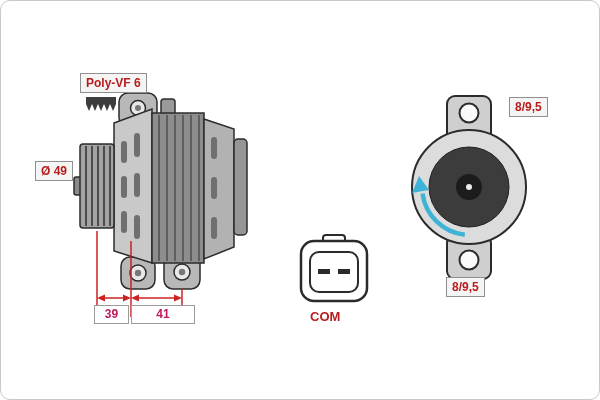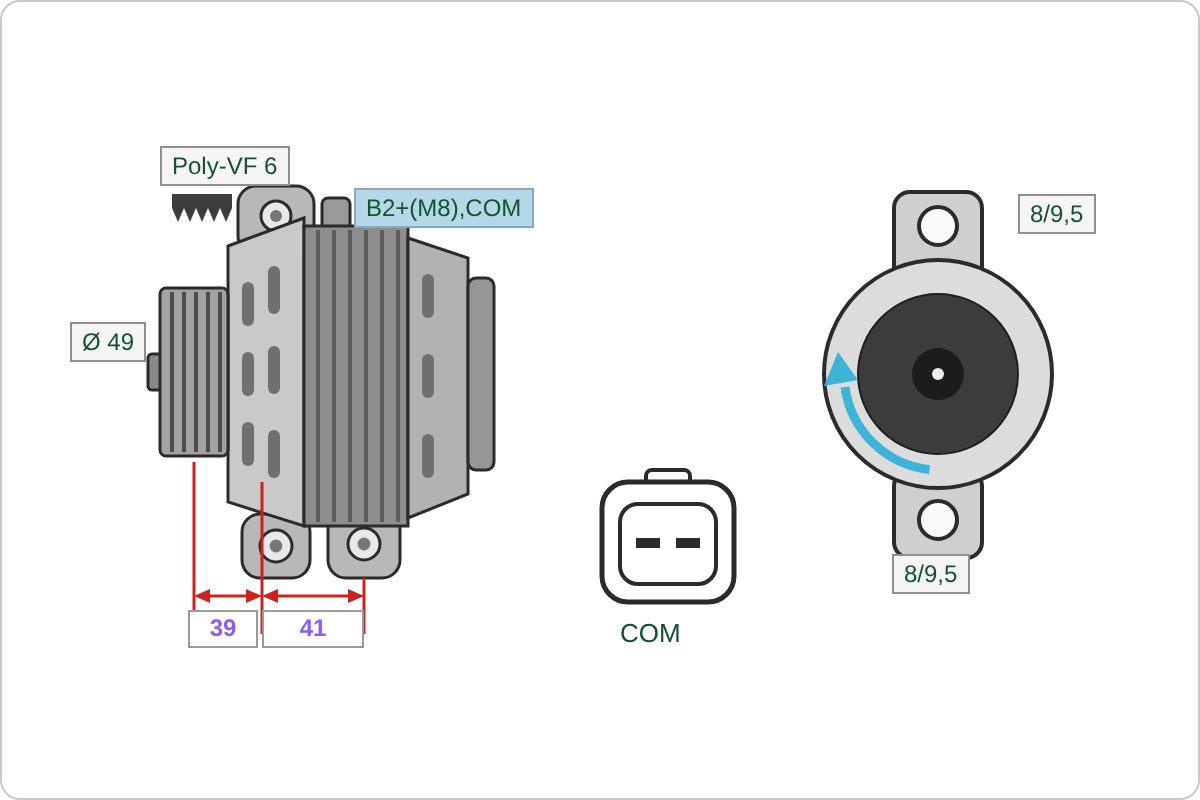--- a/index.html
+++ b/index.html
@@ -3,28 +3,28 @@
 <meta charset="utf-8">
 <style>
   * { margin:0; padding:0; box-sizing:border-box; }
   html,body { width:600px; height:400px; background:#ffffff; font-family:"Liberation Sans", sans-serif; }
   .canvas {
     position:relative; width:600px; height:400px; background:#ffffff;
     border:1px solid #c9c9c9; border-radius:10px; overflow:hidden;
   }
   svg.drawing { position:absolute; left:0; top:0; }
   .label {
-    position:absolute; font-size:12px; font-weight:normal; color:#14532d;
+    position:absolute; font-size:12px; font-weight:bold; color:#b91c1c;
     background:#f5f5f5; border:1px solid #8f8f8f; padding:2px 5px;
     line-height:1.2; white-space:nowrap;
   }
   .label--blue { background:#b5d8e9; border-color:#86abc0; }
   .label--plain { background:transparent; border:none; font-size:13px; }
   .dim-box {
-    position:absolute; font-size:12px; font-weight:bold; color:#8b5cf6;
+    position:absolute; font-size:12px; font-weight:bold; color:#be185d;
     background:#ffffff; border:1px solid #9a9a9a; text-align:center; padding:1px 0;
     line-height:1.25;
   }
 </style>
 </head>
 <body>
 
 <div class="canvas">
 
   <svg class="drawing" width="600" height="400" viewBox="0 0 600 400">
@@ -124,27 +124,26 @@
       <circle cx="468" cy="186" r="3" fill="#ececec" stroke="none"></circle>
     </g>
     <g>
       <path d="M 463.8 233.8 A 48 48 0 0 1 421.5 192.5" fill="none" stroke="#3fb3d6" stroke-width="4.5"></path>
       <polygon points="418,175 411,192 428,189" fill="#3fb3d6" stroke="none"></polygon>
     </g>
   </svg>
 
   <div class="label" style="left:79px; top:72px;">Poly-VF 6</div>
 
-  <div class="label label--blue" style="left:176px; top:93px;">B2+(M8),COM</div>
 
   <div class="label" style="left:34px; top:160px;">Ø 49</div>
 
   <div class="label" style="left:508px; top:96px;">8/9,5</div>
 
   <div class="label" style="left:445px; top:276px;">8/9,5</div>
 
   <div class="dim-box" style="left:93px; top:304px; width:35px;">39</div>
 
-  <div class="dim-box" style="left:130px; top:304px; width:51px;">41</div>
+  <div class="dim-box" style="left:130px; top:304px; width:64px;">41</div>
 
   <div class="label label--plain" style="left:304px; top:306px;">COM</div>
 
 </div>
 
 </body></html>

